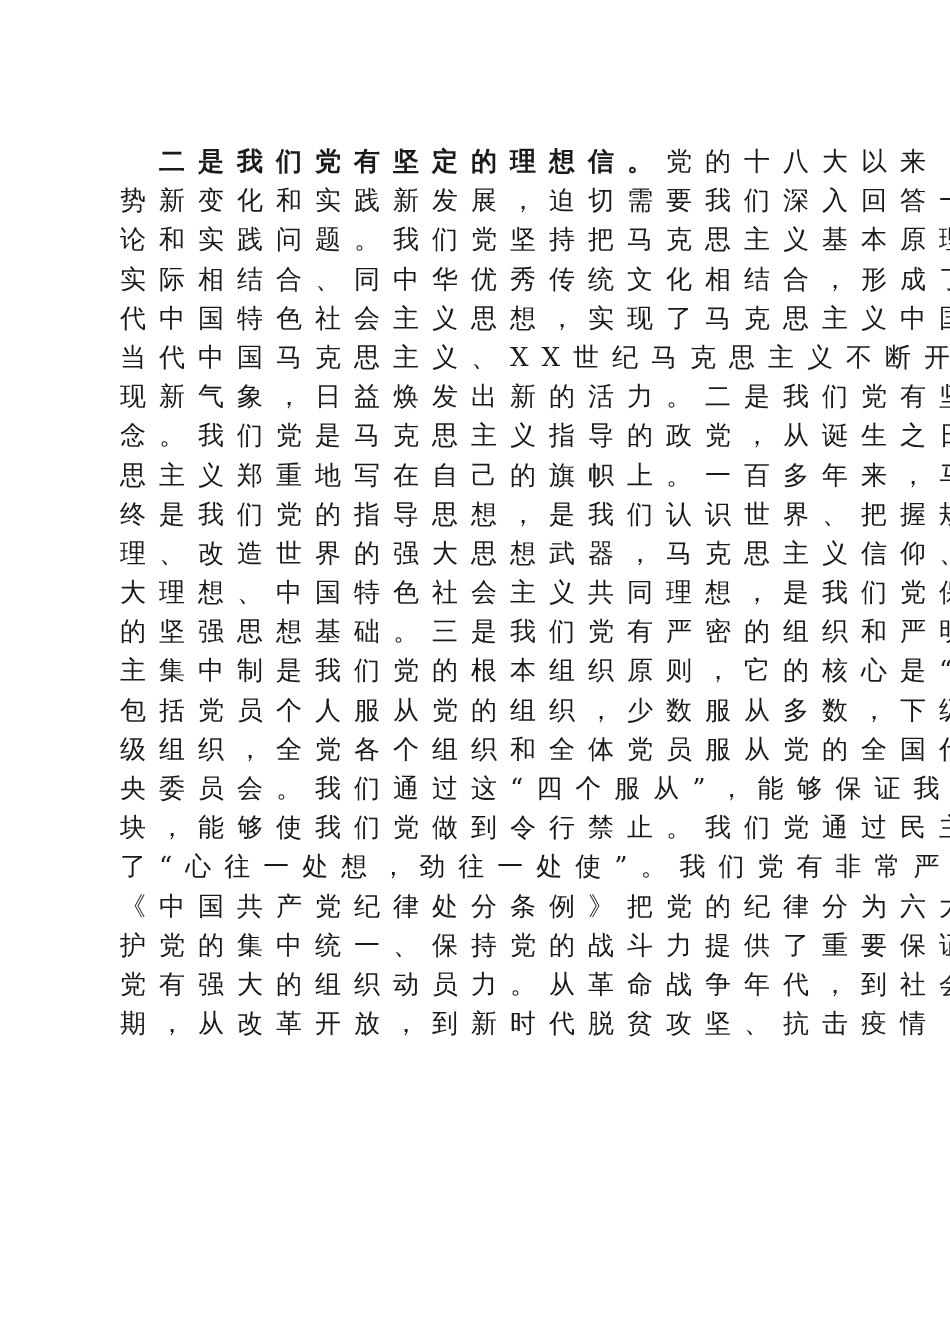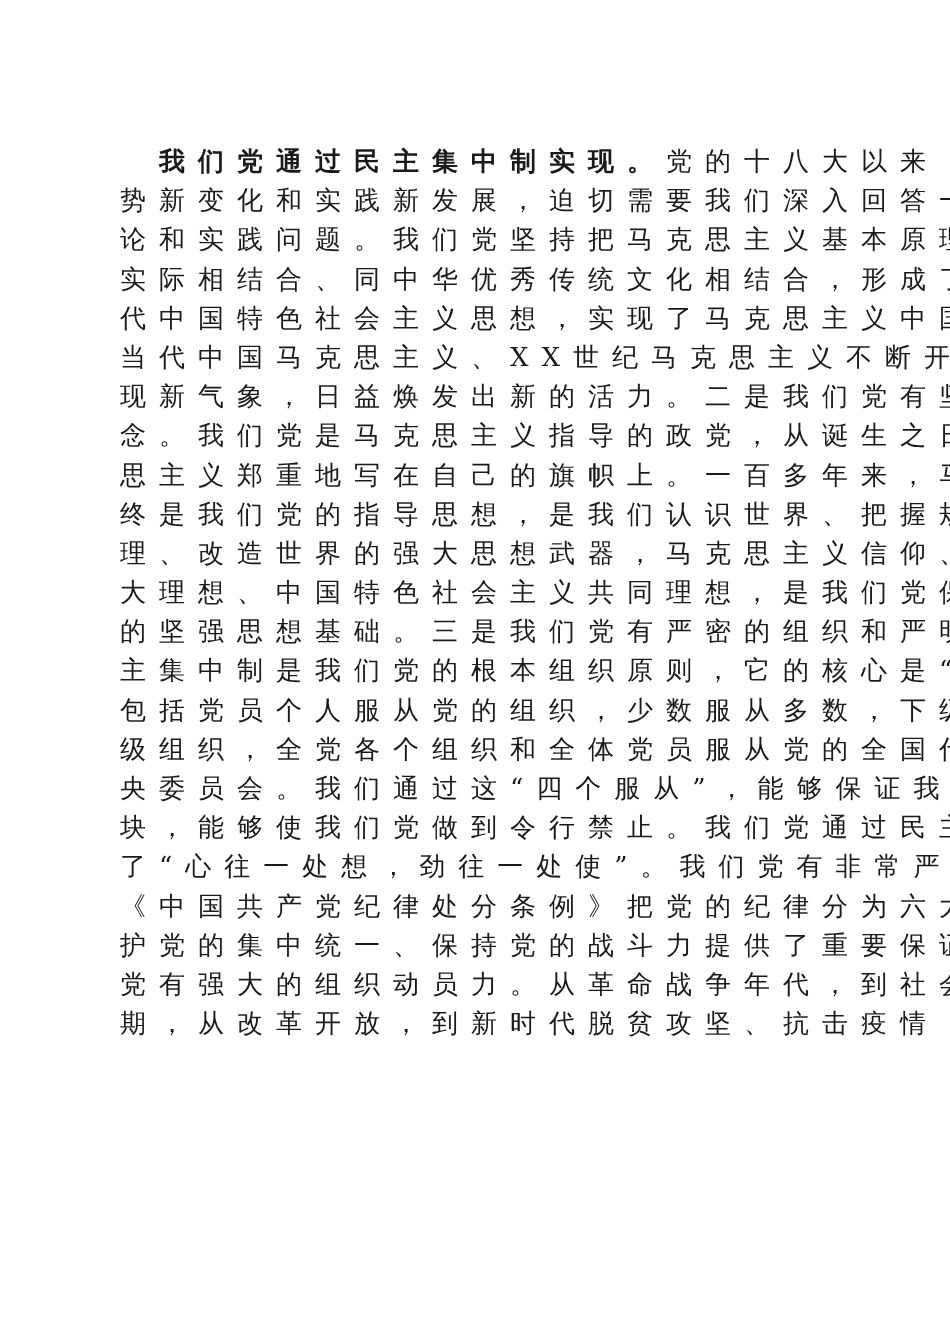--- a/index.html
+++ b/index.html
@@ -42,21 +42,21 @@
     }
     .lead {
       font-weight: bold;
     }
   </style>
 </head>
 <body>
 
 <div class="page">
   <div class="body-text">
-    <div class="line indent"><span class="lead">我们党通过民主集中制实现。</span><span>党的十八大以来，国内外形</span></div>
+    <div class="line indent"><span class="lead">二是我们党有坚定的理想信。</span><span>党的十八大以来，国内外形</span></div>
     <div class="line">势新变化和实践新发展，迫切需要我们深入回答一系列重大理</div>
     <div class="line">论和实践问题。我们党坚持把马克思主义基本原理同中国具体</div>
     <div class="line">实际相结合、同中华优秀传统文化相结合，形成了习近平新时</div>
     <div class="line">代中国特色社会主义思想，实现了马克思主义中国化新的飞跃。</div>
     <div class="line">当代中国马克思主义、XX世纪马克思主义不断开辟新境界、展</div>
     <div class="line">现新气象，日益焕发出新的活力。二是我们党有坚定的理想信</div>
     <div class="line">念。我们党是马克思主义指导的政党，从诞生之日起就把马克</div>
     <div class="line">思主义郑重地写在自己的旗帜上。一百多年来，马克思主义始</div>
     <div class="line">终是我们党的指导思想，是我们认识世界、把握规律、追求真</div>
     <div class="line">理、改造世界的强大思想武器，马克思主义信仰、共产主义远</div>

